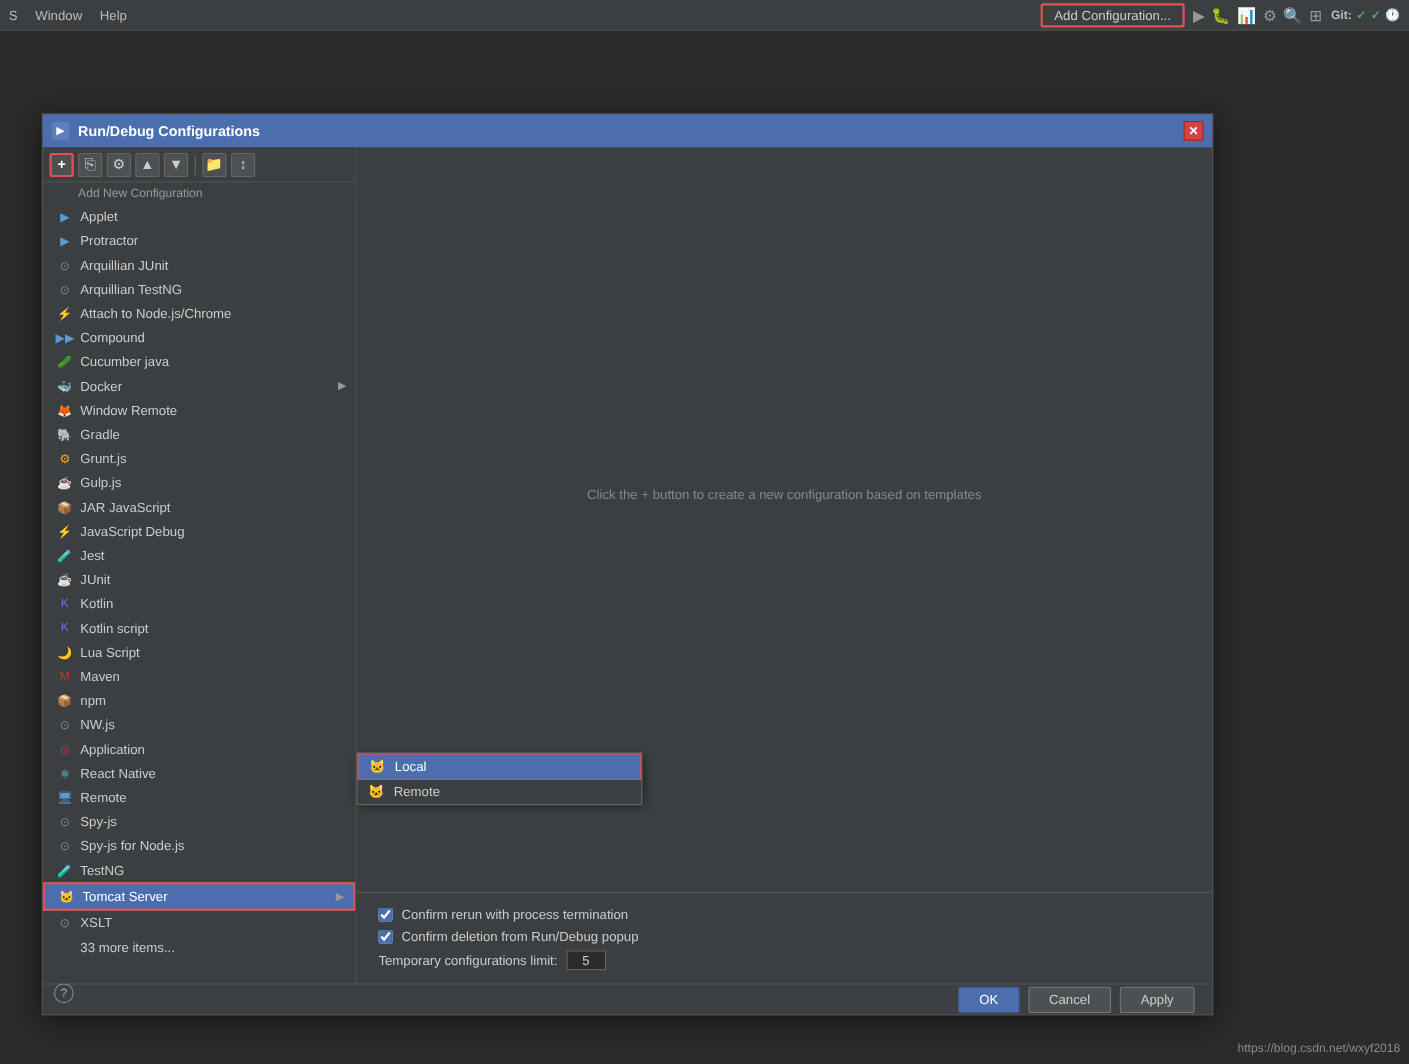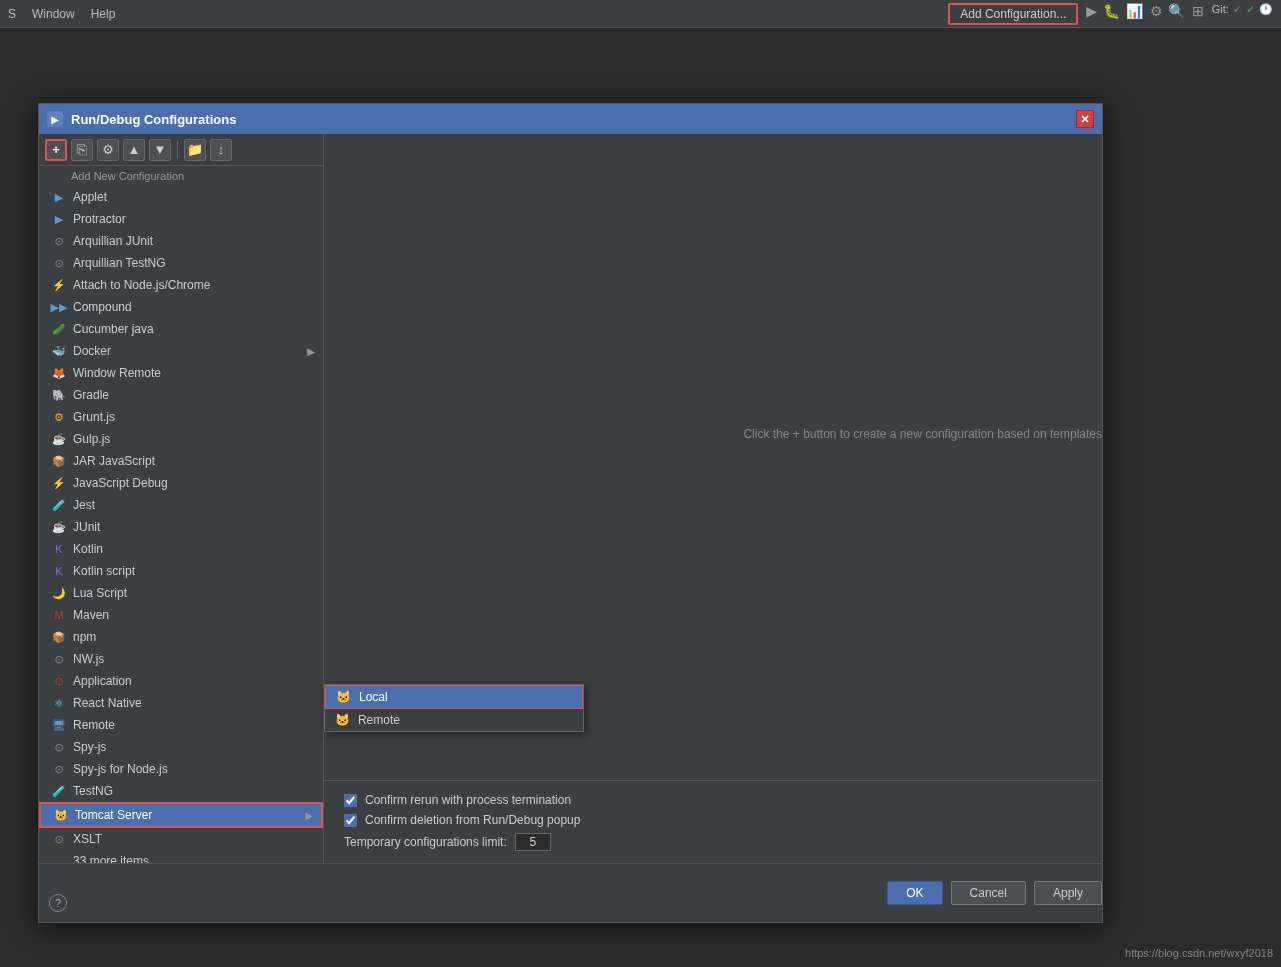--- a/index.html
+++ b/index.html
@@ -29,21 +29,21 @@
       gap: 16px;
       color: #bbbbbb;
       font-size: 12px;
     }
     .top-bar-menu span {
       cursor: pointer;
     }
     .top-bar-right {
       margin-left: auto;
       display: flex;
-      align-items: flex-start;
+      align-items: center;
       gap: 8px;
       padding-left: 16px;
     }
     .add-config-btn {
       border: 2px solid #e05252;
       background: #3c3f41;
       color: #cccccc;
       padding: 2px 10px;
       font-size: 12px;
       cursor: pointer;
@@ -55,20 +55,21 @@
       align-items: center;
       color: #999;
       font-size: 14px;
     }
     .git-area {
       display: flex;
       align-items: center;
       gap: 4px;
       color: #bbbbbb;
       font-size: 11px;
+      font-weight: bold;
     }
 
     
     .ide-bg {
       background: #2b2b2b;
       height: calc(967px - 28px);
       position: relative;
     }
 
     
@@ -260,21 +261,21 @@
       flex: 1;
       background: #3c3f41;
       display: flex;
       flex-direction: column;
       padding: 0;
     }
     .right-content {
       flex: 1;
       display: flex;
       align-items: center;
-      justify-content: flex-end;
+      justify-content: center;
       color: #888;
       font-size: 12px;
     }
     .right-instruction {
       text-align: center;
     }
 
     
     .right-bottom {
       padding: 12px 20px;
@@ -305,27 +306,27 @@
       background: #2b2b2b;
       border: 1px solid #666;
       color: #cccccc;
       padding: 1px 4px;
       font-size: 12px;
       text-align: center;
     }
 
     
     .dialog-footer {
-      height: 59px;
+      height: 28px;
       background: #3c3f41;
       border-top: 1px solid #555;
       display: flex;
       align-items: center;
       justify-content: flex-end;
-      padding: 0 0;
+      padding: 0 16px;
       gap: 8px;
       flex-shrink: 0;
     }
     .footer-btn {
       padding: 4px 18px;
       background: #4c5052;
       border: 1px solid #777;
       color: #cccccc;
       font-size: 12px;
       cursor: pointer;

